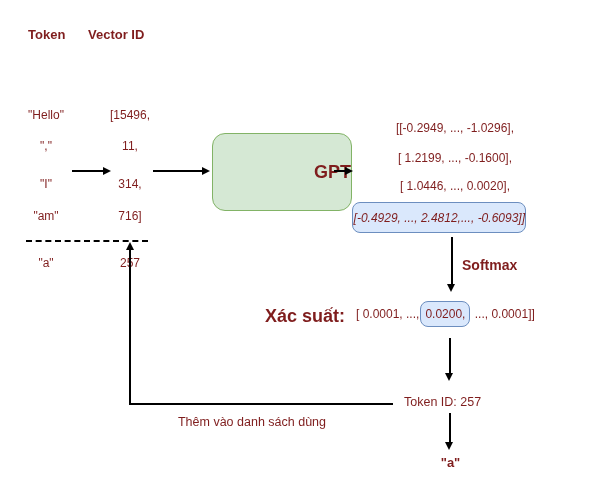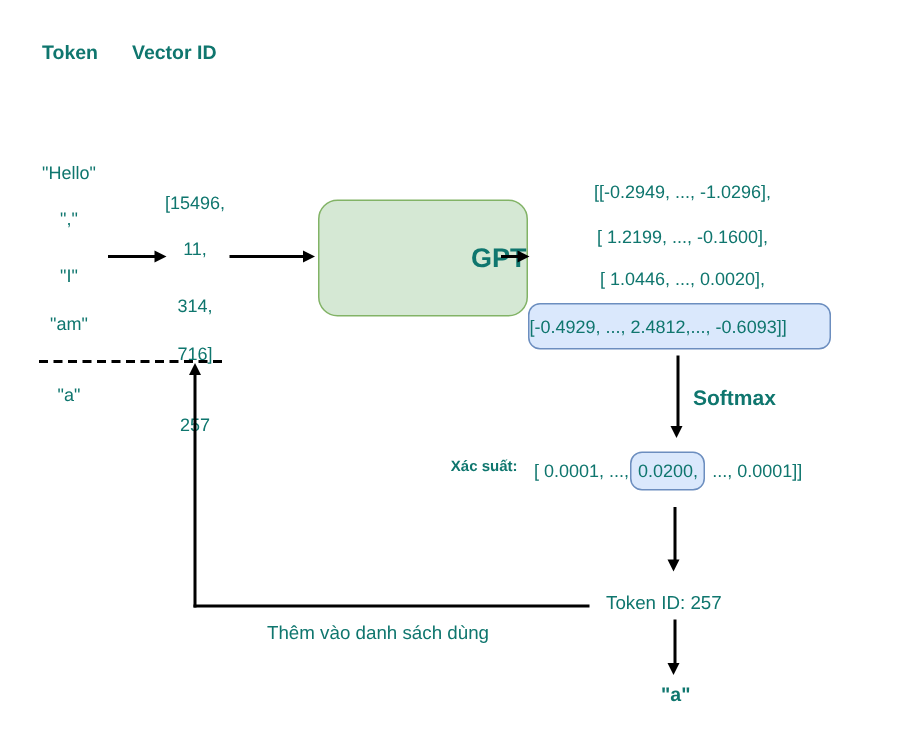--- a/index.html
+++ b/index.html
@@ -1,18 +1,18 @@
 <!DOCTYPE html>
 <html style="--green-fill: #d5e8d4; --green-border: #82b366; --blue-fill: #dae8fc; --blue-border: #6c8ebf;"><head>
 <meta charset="utf-8">
 <style>
   html,body { margin:0; padding:0; background:#ffffff; }
   .canvas {
     position:relative; width:615px; height:502px; background:#ffffff;
-    font-family:"Liberation Sans", sans-serif; color:#0f766e; font-size:12px;
+    font-family:"Liberation Sans", sans-serif; color:#7f1d1d; font-size:12px;
     overflow:hidden;
   }
   .abs { position:absolute; }
   .bold { font-weight:bold; }
   .ctr { text-align:center; }
   .rt  { text-align:right; }
 
   
   .hline { position:absolute; height:1.6px; background:#000; }
   .vline { position:absolute; width:1.6px; background:#000; }
@@ -31,29 +31,29 @@
     border-radius:13px; display:flex; align-items:center; justify-content:flex-end;
     font-size:18px; font-weight:bold; box-sizing:border-box;
   }
   .blue-box {
     background:var(--blue-fill,#dae8fc); border:1.5px solid var(--blue-border,#6c8ebf);
     border-radius:8px; box-sizing:border-box;
   }
 
   
   .tok-col { position:absolute; left:15px; width:62px; text-align:center; }
-  .id-col  { position:absolute; left:90px; width:80px; text-align:center;margin-top:20px; }
+  .id-col  { position:absolute; left:90px; width:80px; text-align:center; }
 
   
   .vec-col { position:absolute; left:352px; width:206px; text-align:center; }
   .vec-row { position:absolute; left:0; width:206px; }
 
   .hl-row {
-    position:absolute; left:352px; top:202px; width:202px; height:31px;
-    display:flex; align-items:center; justify-content:flex-start;
+    position:absolute; left:352px; top:202px; width:174px; height:31px;
+    display:flex; align-items:center; justify-content:flex-end;font-style:italic;
   }
 
   .prob-row {
     position:absolute; left:356px; top:298px; height:31px;
     display:flex; align-items:center; white-space:pre;
   }
   .prob-hl { padding:5px 4px; margin:0 1px; }
 
   .caption { position:absolute; left:107px; top:414px; width:290px; text-align:center; line-height:16px; font-size:12.5px; }
 </style>
@@ -103,21 +103,21 @@
   </div>
 
   <div class="hl-row blue-box">
     <span>[-0.4929, ..., 2.4812,..., -0.6093]]</span>
   </div>
 
   <div class="vline" style="left:451px; top:237px; height:48px;"></div>
   <div class="ah ah-down" style="left:447px; top:284px;"></div>
   <div class="abs bold" style="left:462px; top:257px; font-size:14px;">Softmax</div>
 
-  <div class="abs bold rt" style="left:262px; top:306px; width:83px; font-size:10px;">Xác suất:</div>
+  <div class="abs bold rt" style="left:262px; top:306px; width:83px; font-size:18px;">Xác suất:</div>
 
   <div class="prob-row">
     <span>[ 0.0001, ...,</span>
     <span class="blue-box prob-hl">0.0200,</span>
     <span> ..., 0.0001]]</span>
   </div>
 
   <div class="vline" style="left:449px; top:338px; height:36px;"></div>
   <div class="ah ah-down" style="left:445px; top:373px;"></div>
 

